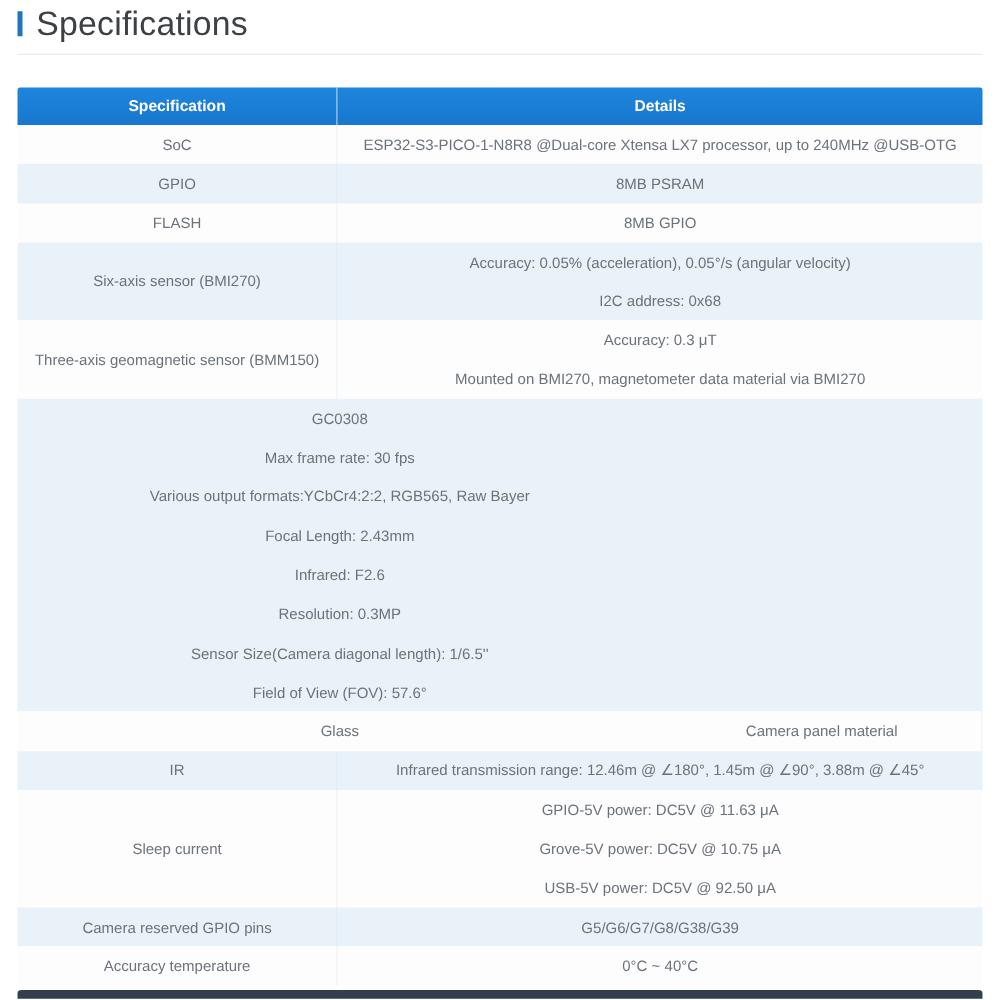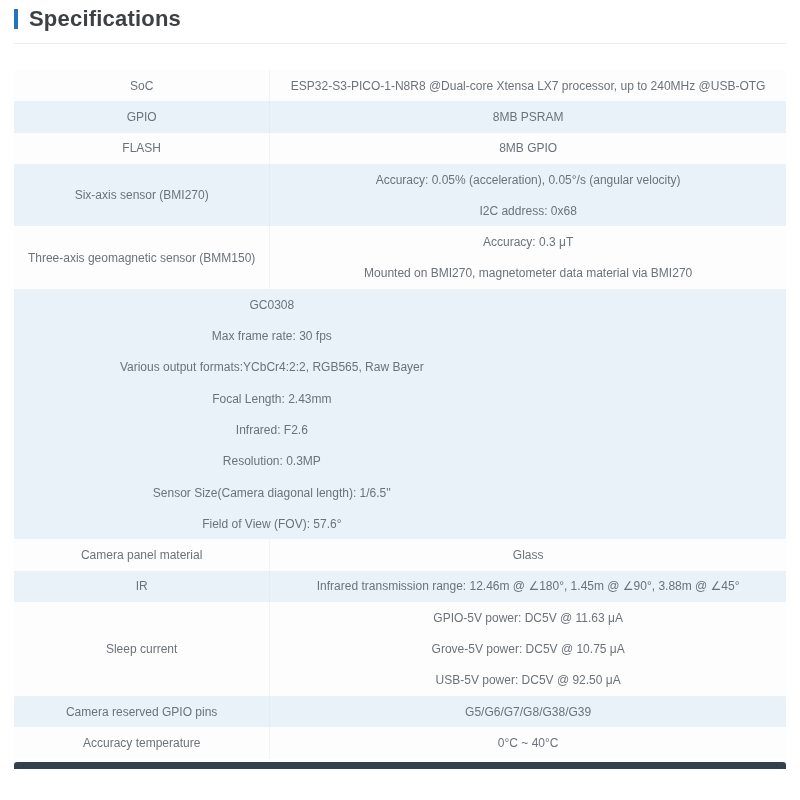--- a/index.html
+++ b/index.html
@@ -19,22 +19,22 @@
     height: 28px;
   }
   .accent-bar {
     width: 4px;
     height: 20px;
     background: #2374bd;
     margin-right: 11px;
     display: inline-block;
   }
   .heading h1 {
-    font-size: 22px;
-    font-weight: 700;
+    font-size: 27px;
+    font-weight: 400;
     color: #3d4144;
     letter-spacing: 0.2px;
   }
   .rule {
     border: none;
     border-top: 1px solid #ececec;
     margin-top: 10px;
   }
 
   
@@ -106,20 +106,24 @@
 <div class="page">
 
   <div class="heading">
     <span class="accent-bar"></span>
     <h1>Specifications</h1>
   </div>
 
   <hr class="rule">
 
   <div class="spec-table">
+    <div class="thead">
+      <div class="th spec-col">Specification</div>
+      <div class="th det-col">Details</div>
+    </div>
     <div class="tbody" id="tbody">
         <div class="tr plain">
           <div class="td spec-col">SoC</div>
           <div class="td det-col">
             <div class="det-line">ESP32-S3-PICO-1-N8R8 @Dual-core Xtensa LX7 processor, up to 240MHz @USB-OTG</div>
           </div>
         </div>
         <div class="tr striped">
           <div class="td spec-col">GPIO</div>
           <div class="td det-col">
@@ -152,24 +156,24 @@
             <div class="det-line">Max frame rate: 30 fps</div>
             <div class="det-line">Various output formats:YCbCr4:2:2, RGB565, Raw Bayer</div>
             <div class="det-line">Focal Length: 2.43mm</div>
             <div class="det-line">Infrared: F2.6</div>
             <div class="det-line">Resolution: 0.3MP</div>
             <div class="det-line">Sensor Size(Camera diagonal length): 1/6.5''</div>
             <div class="det-line">Field of View (FOV): 57.6°</div>
           </div>
         </div>
         <div class="tr plain">
+          <div class="td det-col">
+            <div class="det-line">Glass</div>
+          </div>
           <div class="td spec-col">Camera panel material</div>
-          <div class="td det-col">
-            <div class="det-line">Glass</div>
-          </div>
         </div>
         <div class="tr striped">
           <div class="td spec-col">IR</div>
           <div class="td det-col">
             <div class="det-line">Infrared transmission range: 12.46m @ ∠180°, 1.45m @ ∠90°, 3.88m @ ∠45°</div>
           </div>
         </div>
         <div class="tr plain">
           <div class="td spec-col">Sleep current</div>
           <div class="td det-col">

